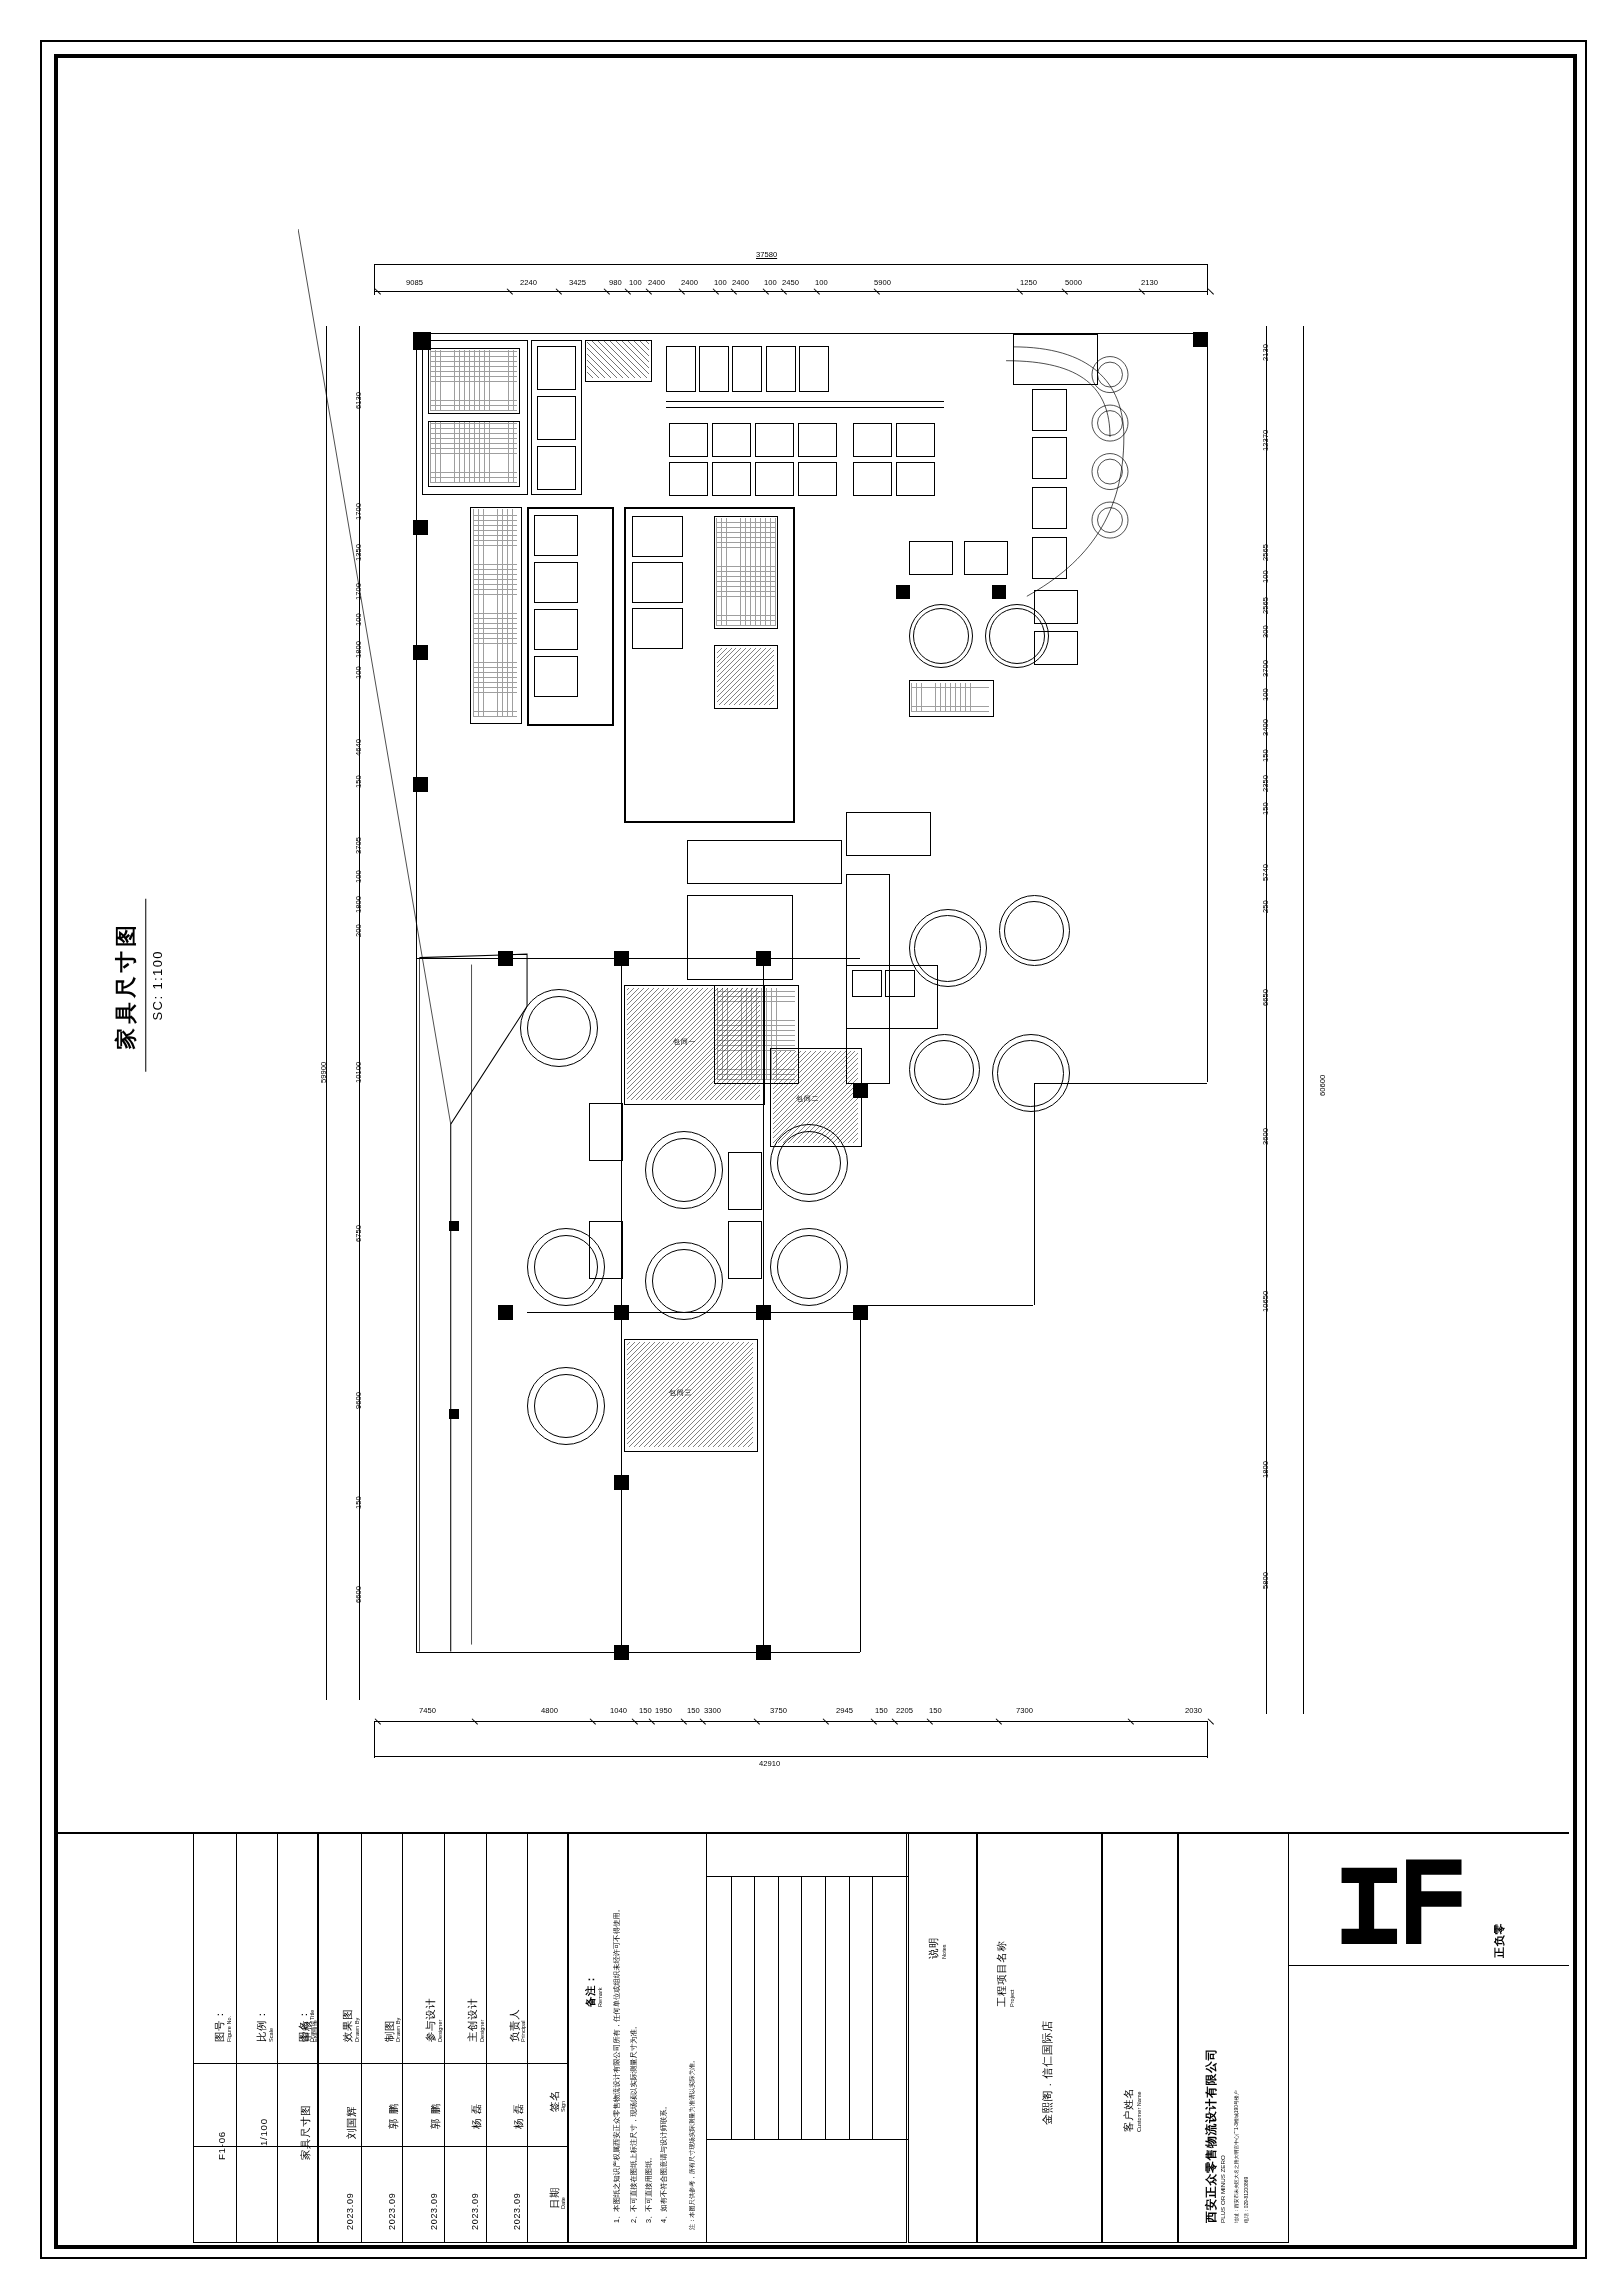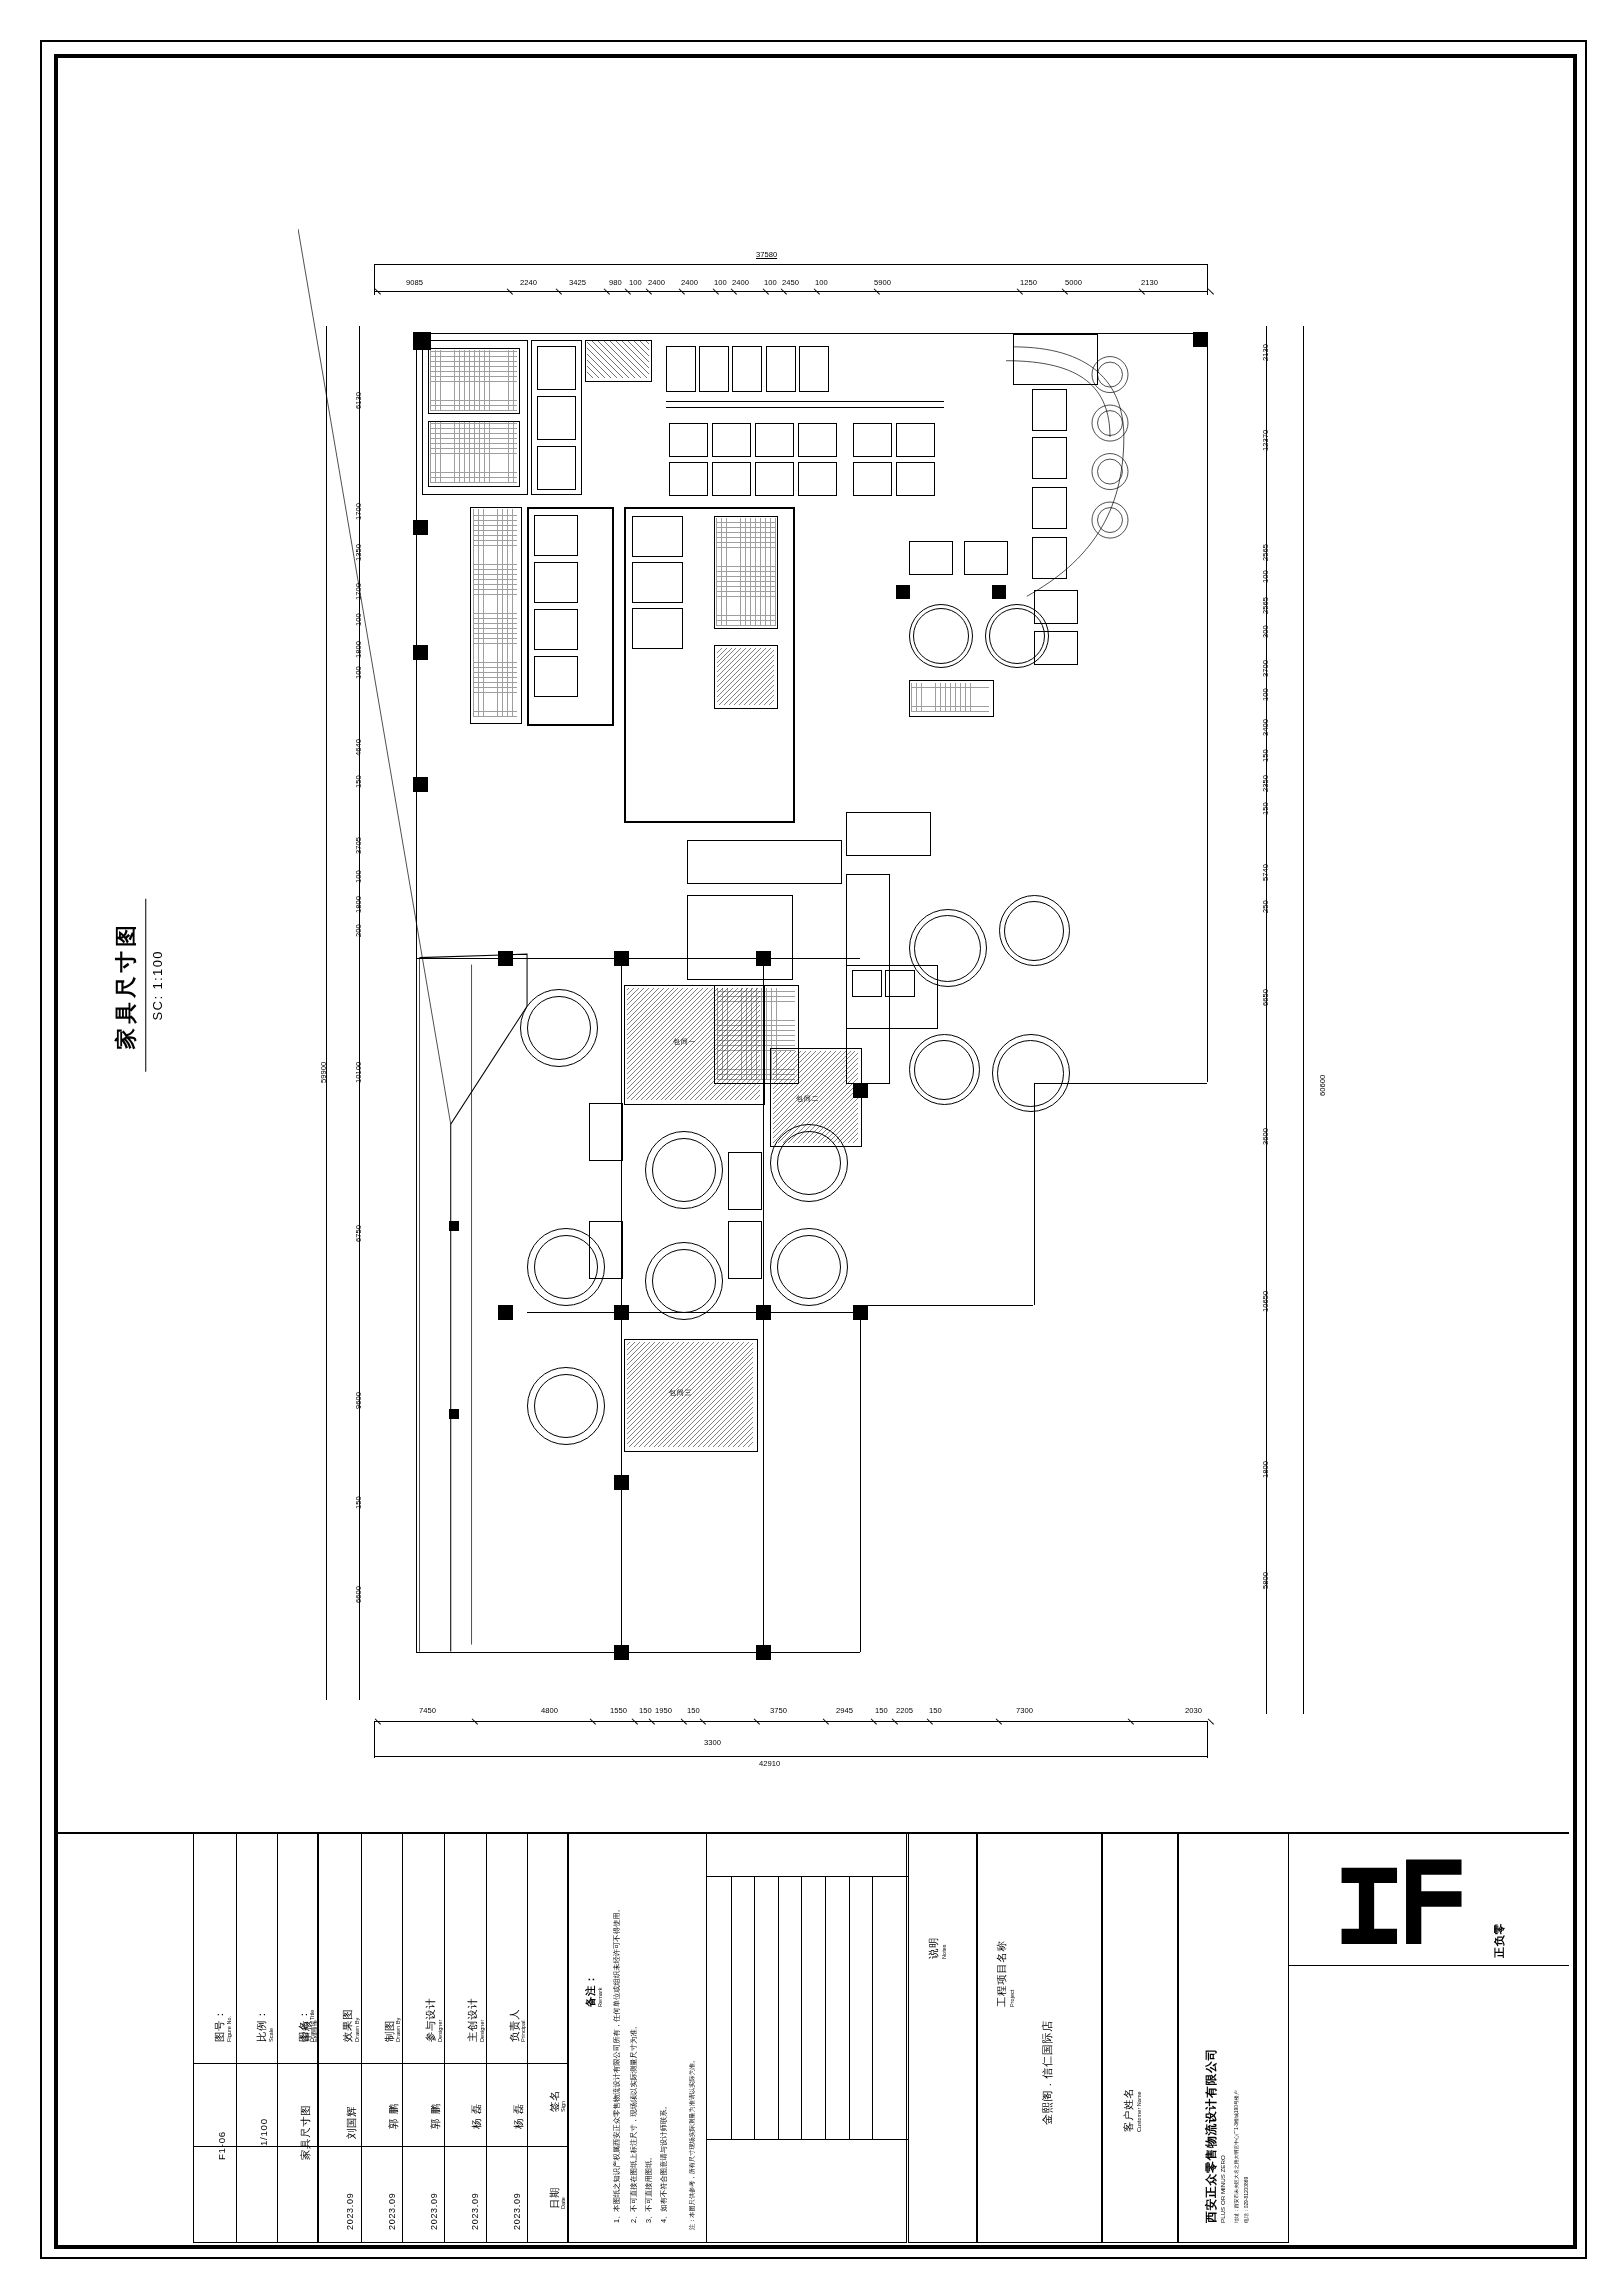--- a/index.html
+++ b/index.html
@@ -103,25 +103,25 @@
     <div class="tick" style="left:909px;top:62px;"></div>
 
     <div class="ln h1" style="left:76px;top:1492px;width:833px;"></div>
     <div class="ln h1" style="left:76px;top:1527px;width:833px;"></div>
     <div class="ln v1" style="left:76px;top:1492px;height:37px;"></div>
     <div class="ln v1" style="left:909px;top:1492px;height:37px;"></div>
     <div class="dim" style="left:461px;top:1530px;">42910</div>
 
     <div class="dim" style="left:121px;top:1477px;">7450</div>
     <div class="dim" style="left:243px;top:1477px;">4800</div>
-    <div class="dim" style="left:312px;top:1477px;">1550</div>
+    <div class="dim" style="left:312px;top:1477px;">1040</div>
     <div class="dim" style="left:341px;top:1477px;">150</div>
     <div class="dim" style="left:357px;top:1477px;">1950</div>
     <div class="dim" style="left:389px;top:1477px;">150</div>
-    <div class="dim" style="left:406px;top:1477px;margin-top:32px;">3300</div>
+    <div class="dim" style="left:406px;top:1477px;">3300</div>
     <div class="dim" style="left:472px;top:1477px;">3750</div>
     <div class="dim" style="left:538px;top:1477px;">2945</div>
     <div class="dim" style="left:577px;top:1477px;">150</div>
     <div class="dim" style="left:598px;top:1477px;">2205</div>
     <div class="dim" style="left:631px;top:1477px;">150</div>
     <div class="dim" style="left:718px;top:1477px;">7300</div>
     <div class="dim" style="left:843px;top:1477px;margin-left:44px;">2030</div>
 
     <div class="tick" style="left:76px;top:1492px;"></div>
     <div class="tick" style="left:173px;top:1492px;"></div>

